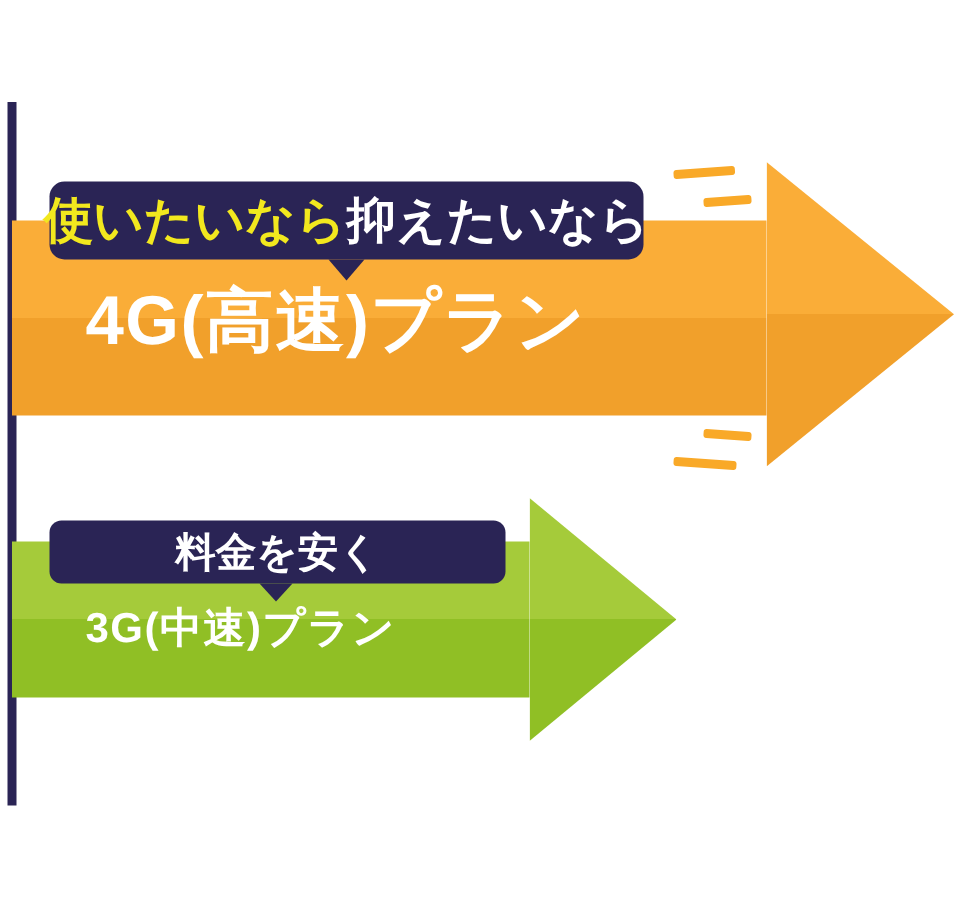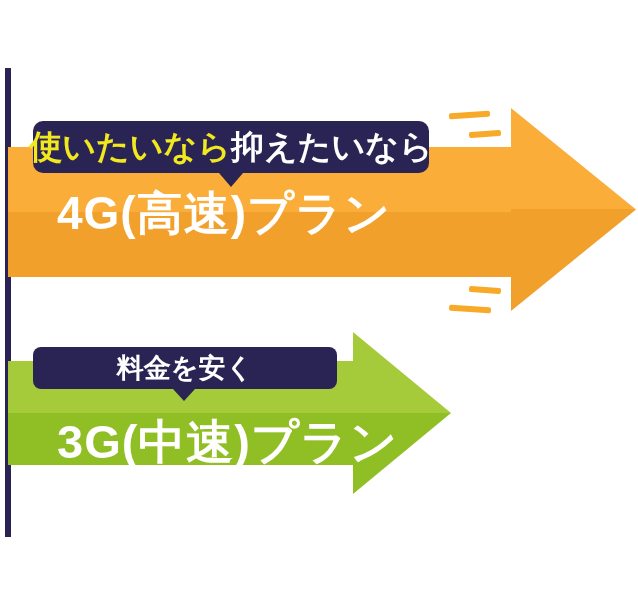--- a/index.html
+++ b/index.html
@@ -56,21 +56,21 @@
     border-top:14px solid var(--navy,#2a2455);
   }
   .bubble.b4g .tail{left:186px;}
   .bubble.b3g .tail{left:140px;border-top-width:12px;border-left-width:11px;border-right-width:11px;}
   
   .plan-name{
     position:absolute;font-weight:bold;color:var(--white-text,#ffffff);
     white-space:nowrap;letter-spacing:1px;
   }
   .plan-name.p4g{left:57px;top:187px;font-size:46px;line-height:52px;}
-  .plan-name.p3g{left:57px;top:420px;font-size:47px;line-height:44px;}
+  .plan-name.p3g{left:57px;top:397px;font-size:28px;line-height:44px;}
 </style>
 </head>
 <body>
 
 <div class="canvas">
 
   <div class="vbar"></div>
 
   <div>
     <div class="arrow-body orange"></div>

